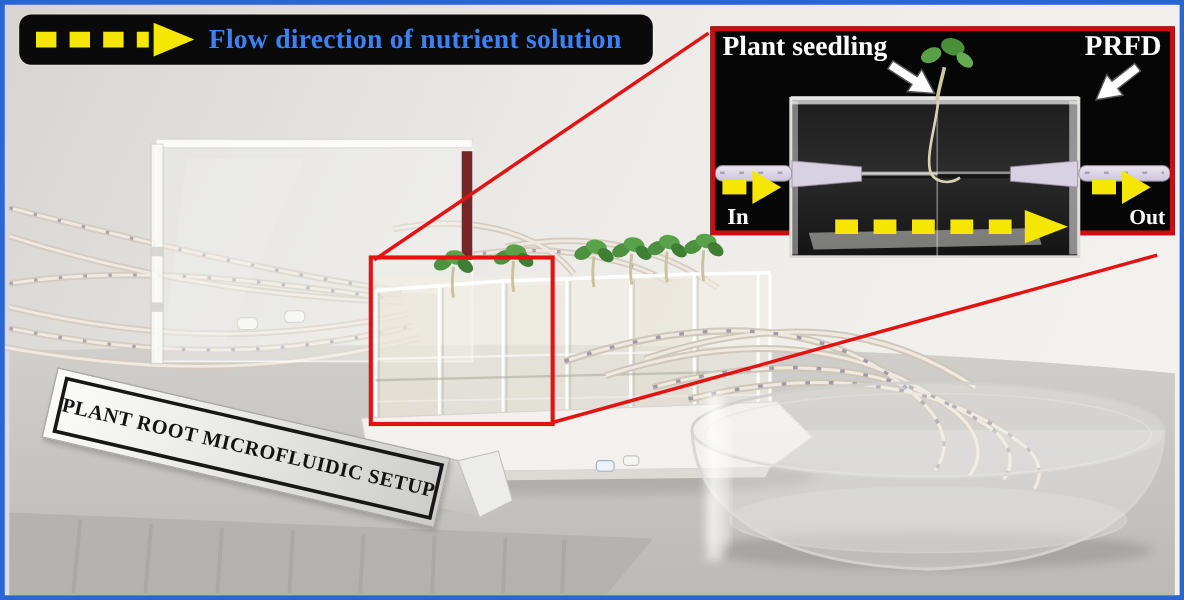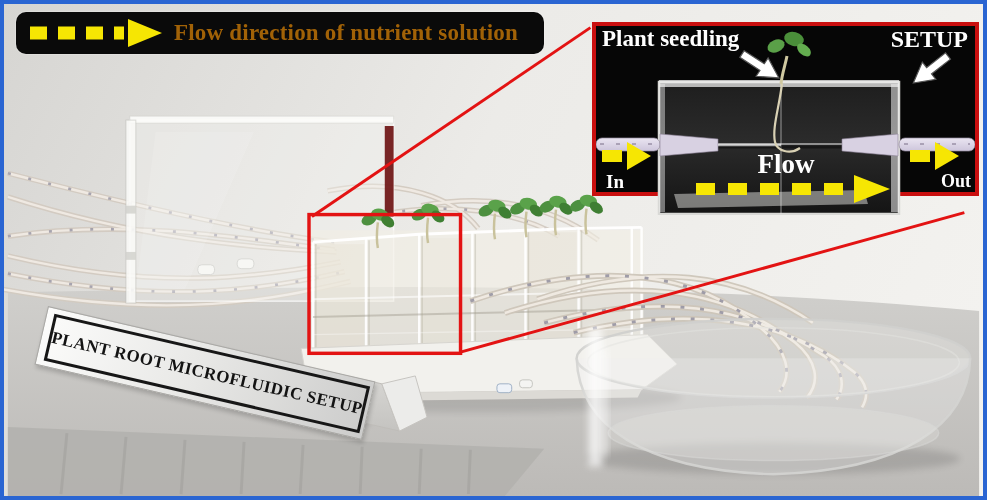--- a/index.html
+++ b/index.html
@@ -12,21 +12,21 @@
   .scene,.overlay{position:absolute;left:0;top:0;width:100%;height:100%;}
   .overlay{pointer-events:none;}
 
   
   .banner{
     position:absolute;left:12px;top:8px;width:528px;height:42px;
     background:#0a0a0a;border-radius:10px;display:flex;align-items:center;
     padding:0 10px;box-sizing:border-box;gap:8px;
     box-shadow:0 0 0 1px rgba(255,255,255,.18);
   }
-  .banner-text{color:#a16207;font-weight:700;font-size:23px;white-space:nowrap;letter-spacing:.2px;}
+  .banner-text{color:#3b82f6;font-weight:700;font-size:23px;white-space:nowrap;letter-spacing:.2px;}
 
   
   .inset{
     position:absolute;left:588px;top:18px;width:387px;height:174px;
     background:#060606;border:4px solid #c90f0f;box-sizing:border-box;
   }
   .inset .ilabel{position:absolute;color:#fff;font-weight:700;line-height:1.05;white-space:nowrap;}
   .lbl-ps{left:6px;top:1px;font-size:23px;}
   .lbl-prfd{right:7px;top:1px;font-size:24px;}
   .lbl-in{left:10px;top:146px;font-size:19px;}
@@ -283,19 +283,18 @@
       <g>
         <line x1="100" y1="163" x2="258" y2="163" stroke="#f6e603" stroke-width="12" stroke-dasharray="19 13"></line>
         <polygon points="258,149 294,163 258,177" fill="#f6e603"></polygon>
       </g>
       <g fill="#f6e603">
         <rect x="314" y="124" width="20" height="12"></rect>
         <polygon points="339,116 363,130 339,144"></polygon>
       </g>
     </svg>
     <div class="ilabel lbl-ps">Plant seedling</div>
-    <div class="ilabel lbl-prfd">SETUP</div>
+    <div class="ilabel lbl-prfd">PRFD</div>
     <div class="ilabel lbl-in">In</div>
-    <div class="ilabel lbl-flow">Flow</div>
     <div class="ilabel lbl-out">Out</div>
   </div>
 
 </div>
 
 </body></html>

